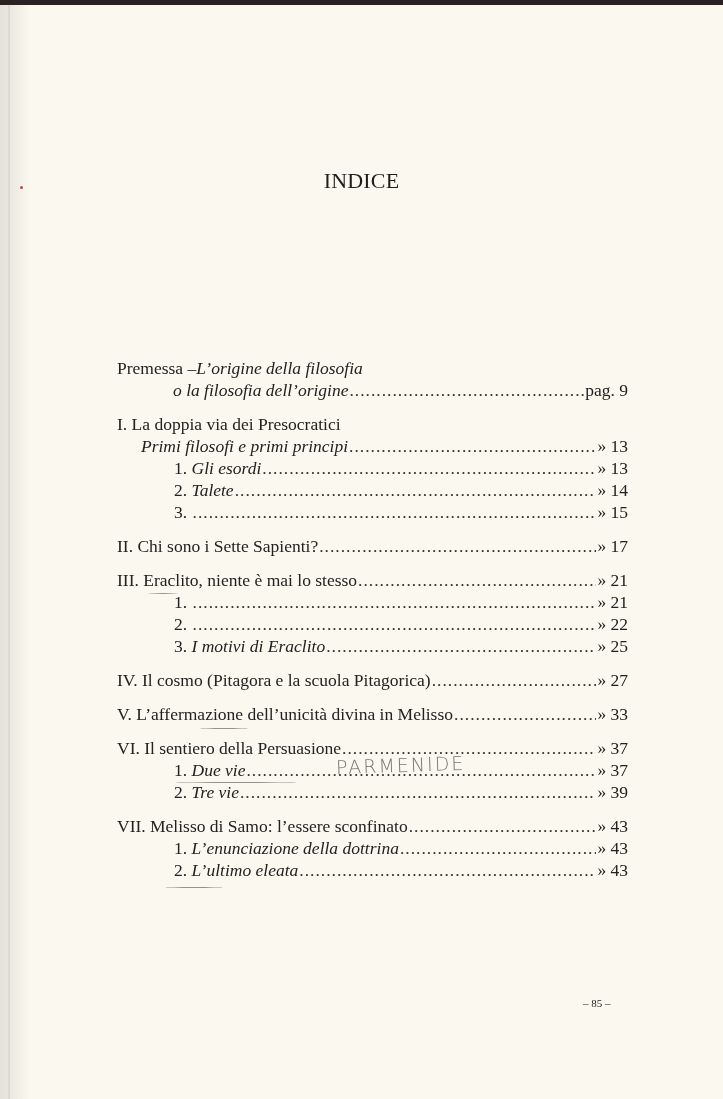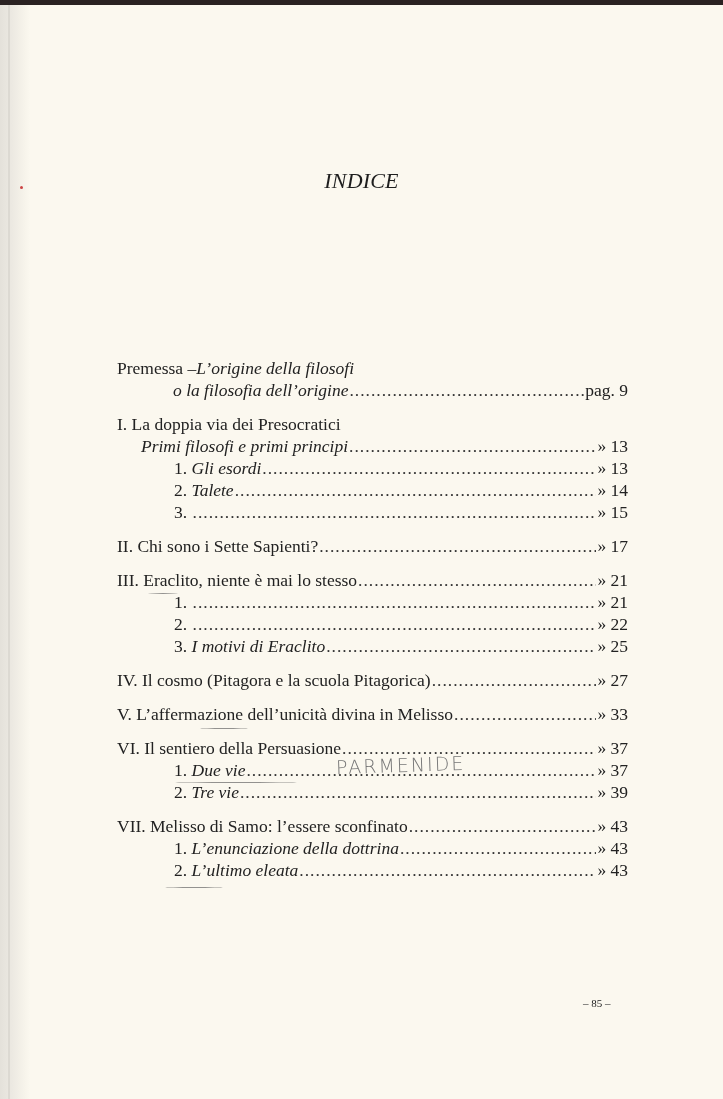--- a/index.html
+++ b/index.html
@@ -19,21 +19,20 @@
       background: linear-gradient(to right, #e4e1da 0%, #ece9e2 40%, #f6f3ea 80%, #fbf8ef 100%);
     }
     .binding-line {
       position: absolute; left: 8px; top: 5px; width: 2px; height: 1094px;
       background: #dcd9d2;
     }
     .page-title {
       position: absolute; left: 0; width: 723px; top: 168px;
       text-align: center; font-size: 22px; letter-spacing: 0.2px;
       color: #1e1e1e;
-      font-style: italic;
     }
     .toc {
       position: absolute; left: 117px; top: 344px; width: 511px;
       font-size: 17.5px;
     }
     .row {
       position: relative; height: 22px; line-height: 22px;
       display: flex; align-items: baseline; white-space: nowrap;
     }
     .row.gap { margin-top: 12px; }
@@ -72,21 +71,21 @@
 <div class="binding-shadow"></div>
 <div class="binding-line"></div>
 <div class="speck" style="left:20px;top:186px;"></div>
 
 <div class="page-title">INDICE</div>
 
 <div class="toc">
 
   <div class="row">
     <span class="label">Premessa – </span>
-    <span class="label i">L’origine della filosofi</span>
+    <span class="label i">L’origine della filosofia</span>
   </div>
   <div class="row prem-cont">
     <span class="label i">o la filosofia dell’origine</span>
     <span class="dots"></span>
     <span class="ref">pag.</span>&nbsp;
     <span class="page">9</span>
   </div>
 
   <div class="row gap">
     <span class="label">I. </span>&nbsp;

